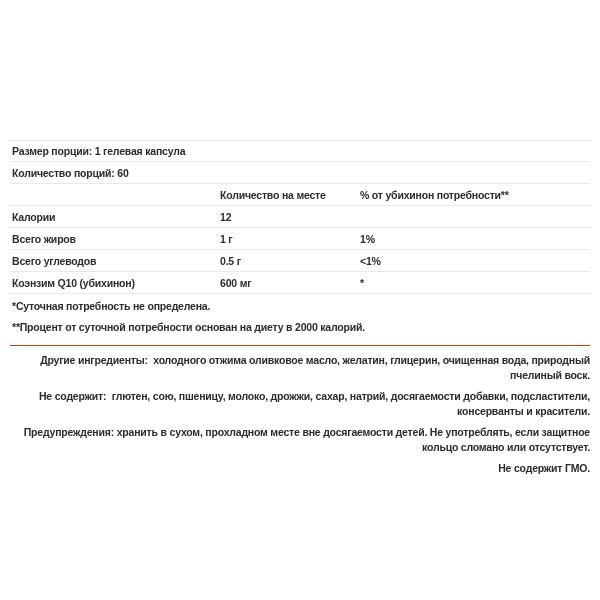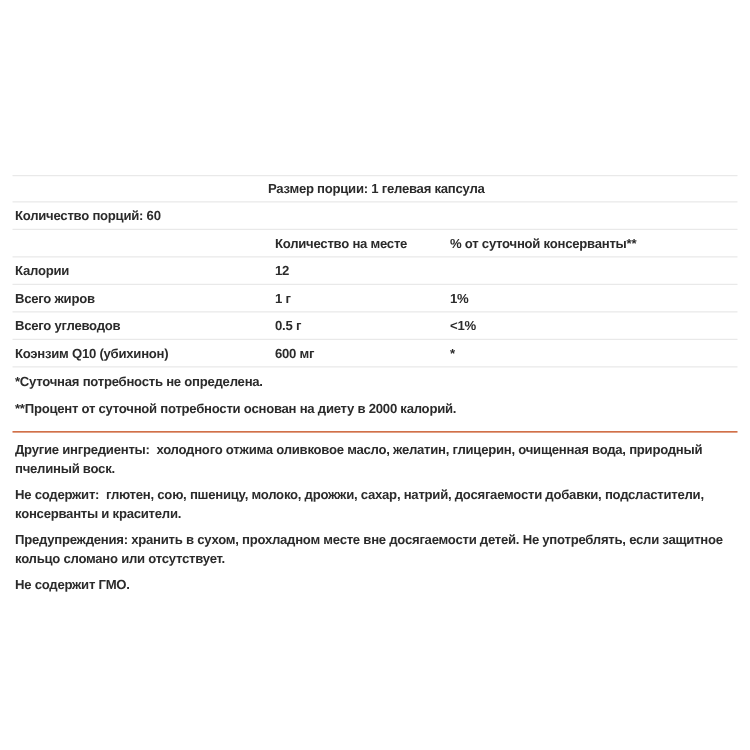--- a/index.html
+++ b/index.html
@@ -28,59 +28,59 @@
     display: grid;
     grid-template-columns: 208px 140px 1fr;
     align-items: center;
     height: 22px;
     box-sizing: border-box;
     border-bottom: 1px solid #e9e9e9;
     padding-left: 2px;
   }
   .trow.first {
     border-top: 1px solid #e9e9e9;
-    text-align: center;
   }
   .cell { white-space: nowrap; }
   .cell.span { grid-column: 1 / -1; }
   .footnotes {
     border-bottom: 1px solid #c2410c;
     padding: 2px 0 3px 2px;
   }
   .footnote {
     margin: 4px 0 8px;
     line-height: 13px;
   }
   .sections {
     margin-top: 7px;
     padding-left: 2px;
   }
   .sections p {
     margin: 0 0 6px;
     line-height: 15px;
     white-space: pre-wrap;
+    text-align: right;
   }
 </style>
 </head>
 <body>
 
 <div class="panel">
 
   <div class="trow first">
     <div class="cell span">Размер порции: 1 гелевая капсула</div>
   </div>
 
   <div class="trow">
     <div class="cell span">Количество порций: 60</div>
   </div>
 
   <div class="trow">
     <div class="cell"></div>
     <div class="cell">Количество на месте</div>
-    <div class="cell">% от суточной консерванты**</div>
+    <div class="cell">% от убихинон потребности**</div>
   </div>
 
   <div class="trow">
     <div class="cell">Калории</div>
     <div class="cell">12</div>
     <div class="cell"></div>
   </div>
 
   <div class="trow">
     <div class="cell">Всего жиров</div>

